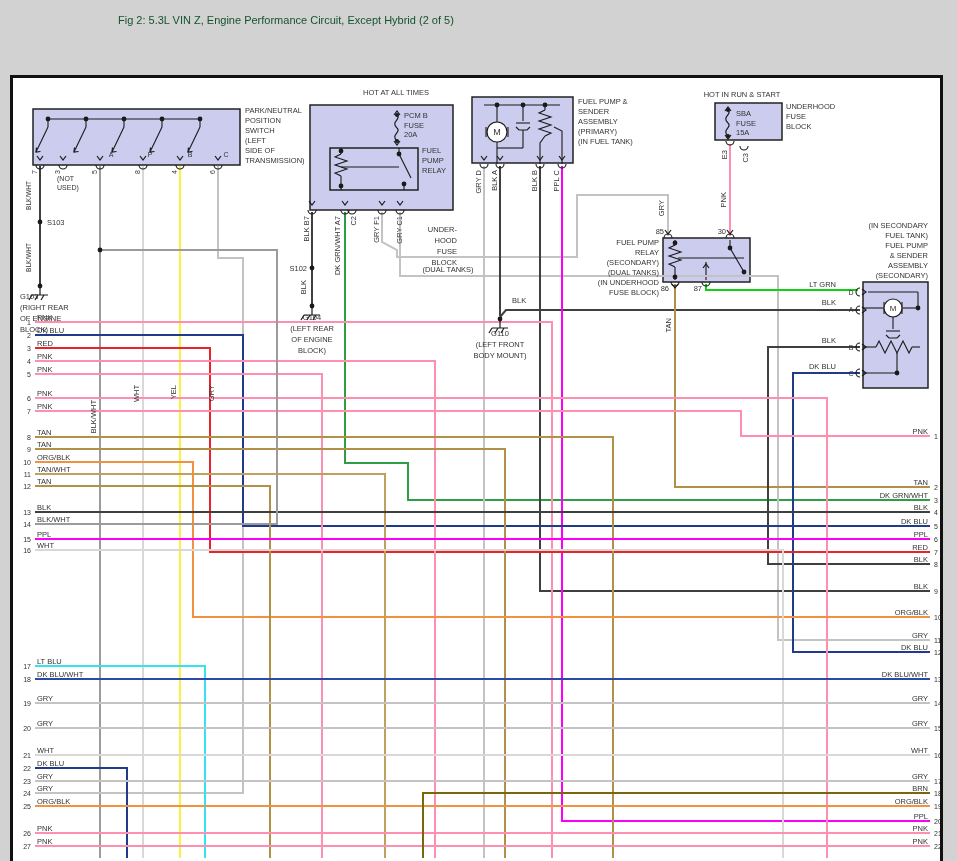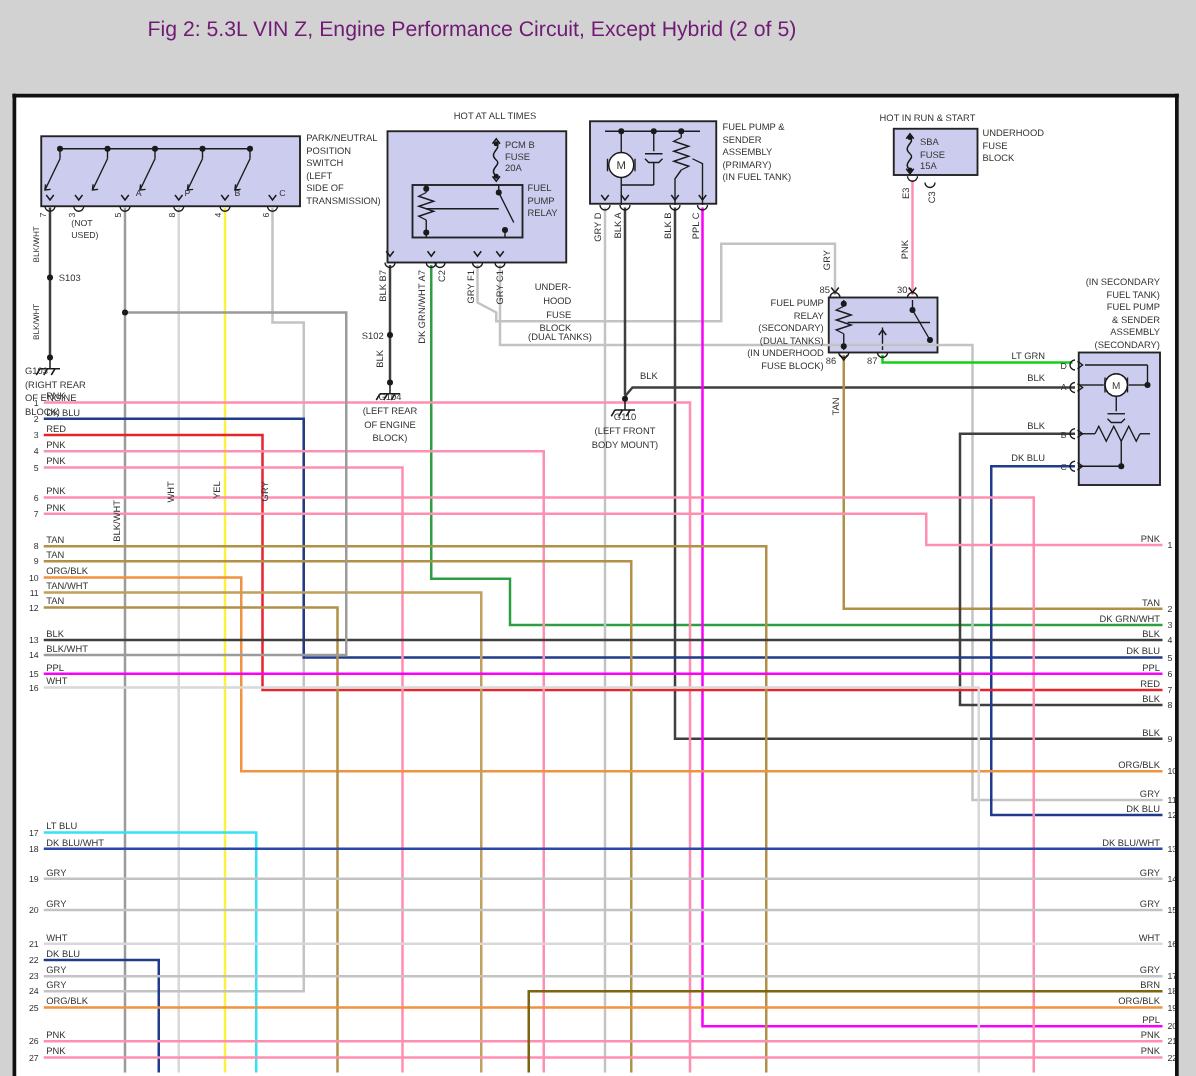--- a/index.html
+++ b/index.html
@@ -1,17 +1,17 @@
 <!DOCTYPE html>
 <html><head>
 <meta charset="utf-8">
 <style>
   html,body{margin:0;padding:0;width:957px;height:861px;overflow:hidden;
     background:#d2d2d2;font-family:"Liberation Sans",sans-serif;}
-  #title{position:absolute;left:118px;top:14px;font-size:17px;color:#701a75;}
+  #title{position:absolute;left:118px;top:14px;font-size:11px;color:#14532d;}
   #panel{position:absolute;left:10px;top:75px;width:927px;height:786px;background:#fff;
     border-left:3px solid #111;border-top:3px solid #111;border-right:3px solid #111;}
   svg text{font-family:"Liberation Sans",sans-serif;fill:#333;}
 </style>
 </head>
 <body>
 
 <div id="title">Fig 2: 5.3L VIN Z, Engine Performance Circuit, Except Hybrid (2 of 5)</div>
 <div id="panel">
   <svg id="diagram-svg" width="927" height="783" viewBox="13 78 927 783" xmlns="http://www.w3.org/2000/svg">

